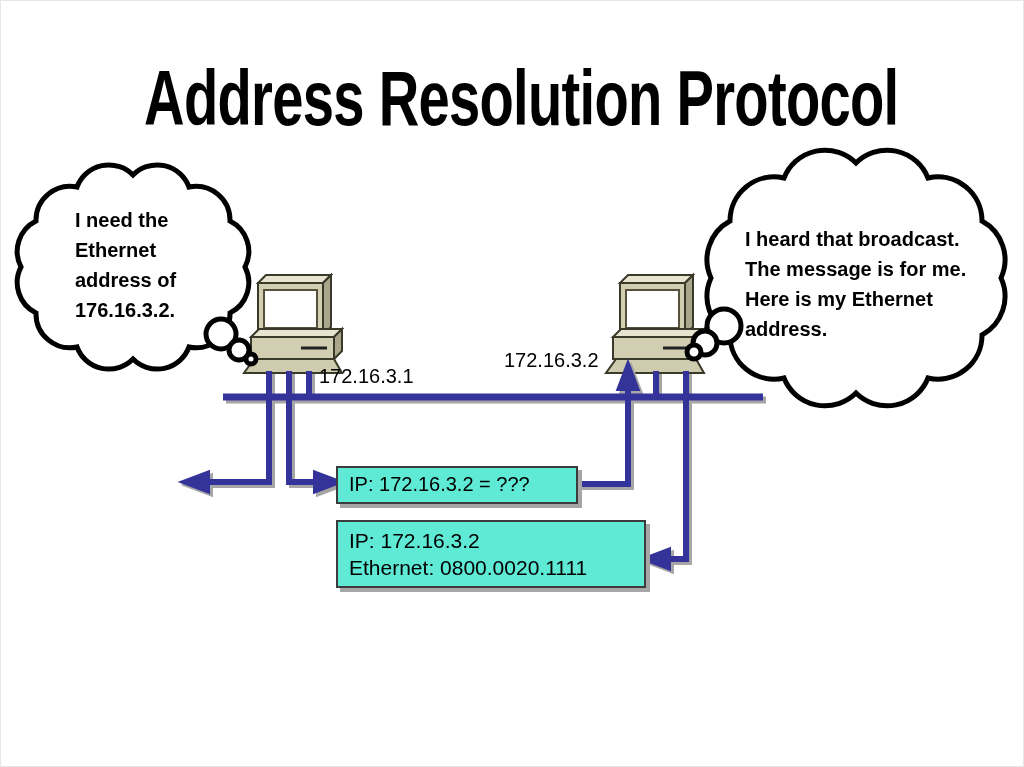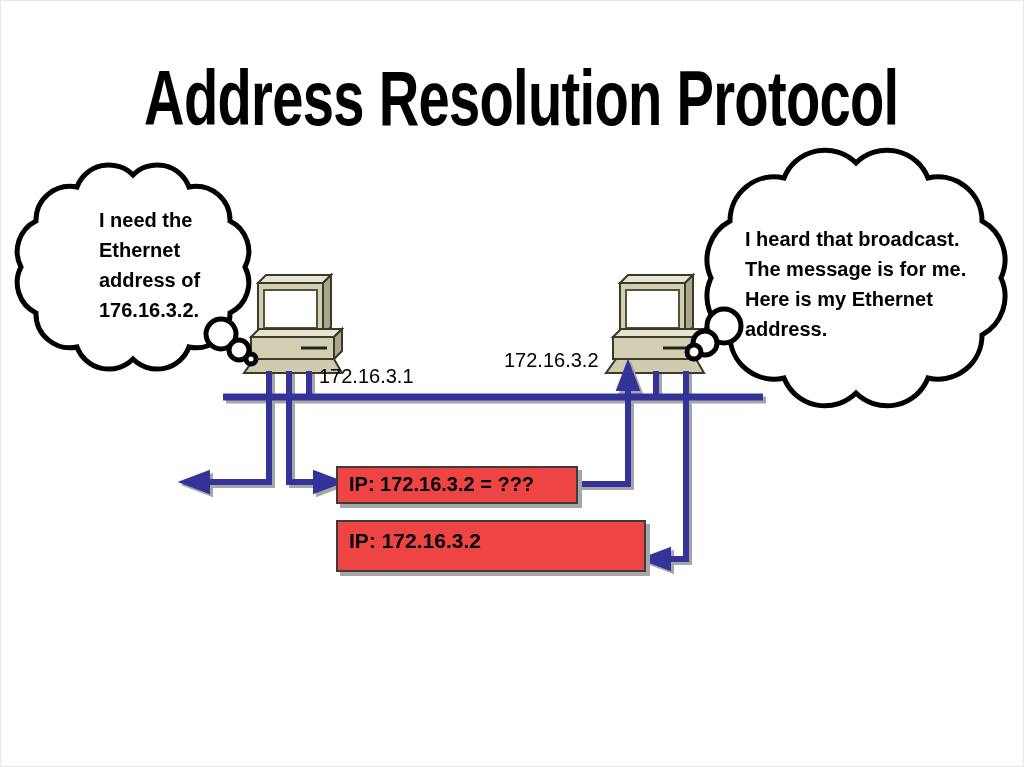--- a/index.html
+++ b/index.html
@@ -11,32 +11,32 @@
   .title{
     position:absolute;top:58px;left:0;width:100%;text-align:center;
     font-size:78px;font-weight:bold;line-height:1;white-space:nowrap;
     letter-spacing:-1px;transform:scaleX(0.72);transform-origin:center;
   }
   .diagram-svg{position:absolute;left:0;top:0;}
   .cloud-text{
     position:absolute;font-weight:bold;font-size:20px;line-height:30px;
     white-space:pre-line;
   }
-  #cloud-text-left{left:74px;top:204px;width:170px;margin-left:24px;}
+  #cloud-text-left{left:74px;top:204px;width:170px;}
   #cloud-text-right{left:744px;top:223px;width:272px;}
   .ip-label{position:absolute;font-weight:normal;font-size:20px;}
   #ip-label-left{left:318px;top:364px;}
   #ip-label-right{left:503px;top:348px;}
   .msg-box{
-    position:absolute;background:#ef4444;border:2px solid #3c3c3c;
-    box-shadow:4px 4px 0 #a6a6a6;box-sizing:border-box;font-weight:bold;
+    position:absolute;background:#5eead4;border:2px solid #3c3c3c;
+    box-shadow:4px 4px 0 #a6a6a6;box-sizing:border-box;font-weight:normal;
   }
   #msg-request{left:335px;top:465px;width:242px;height:38px;
     font-size:20px;line-height:33px;padding-left:11px;}
-  #msg-reply{left:335px;top:519px;width:310px;height:52px;
+  #msg-reply{left:335px;top:519px;width:310px;height:68px;
     font-size:21px;line-height:27px;padding:5px 0 0 11px;}
 </style>
 </head>
 <body>
 
 <div class="slide">
 
   <div class="title">Address Resolution Protocol</div>
 
   <svg class="diagram-svg" width="1024" height="767" viewBox="0 0 1024 767">
@@ -109,15 +109,16 @@
 address.</div>
 
   <div class="ip-label" id="ip-label-left">172.16.3.1</div>
   <div class="ip-label" id="ip-label-right">172.16.3.2</div>
 
   <div class="msg-box" id="msg-request">
     <span>IP: 172.16.3.2 = ???</span>
   </div>
   <div class="msg-box" id="msg-reply">
     <div>IP: 172.16.3.2</div>
+    <div>Ethernet: 0800.0020.1111</div>
   </div>
 
 </div>
 
 </body></html>

